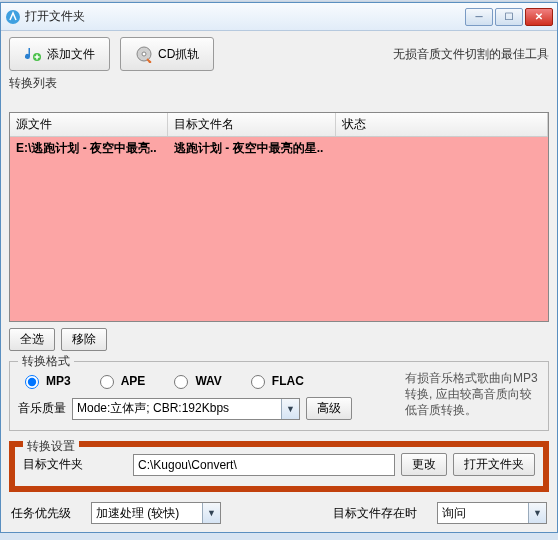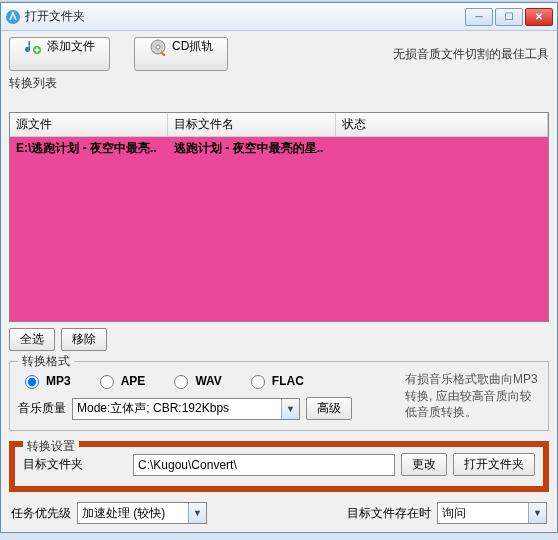--- a/index.html
+++ b/index.html
@@ -6,49 +6,49 @@
 body { margin: 0; background: #d7e4f2; padding: 2px 0 0 0; }
 .window { width: 558px; background: #f0f0f0; border: 1px solid #5a8fc0; box-shadow: 0 0 3px rgba(0,0,0,0.2); }
 .titlebar { background: linear-gradient(#f8fbfe, #e1ecf8); height: 28px; display: flex; align-items: center; padding: 0 4px; border-bottom: 1px solid #b6c9de; }
 .titlebar .appicon { width: 16px; height: 16px; margin-right: 4px; display:flex; align-items:center; justify-content:center;}
 .titlebar .title { flex: 1; color: #222; }
 .winbtns { display: flex; gap: 2px; }
 .winbtn { width: 28px; height: 18px; border: 1px solid #7a9bc4; background: linear-gradient(#f4f8fc,#d0e0f0); border-radius: 2px; display:flex; align-items:center; justify-content:center; cursor:pointer; font-size:10px; color:#30507a;}
 .winbtn.close { background: linear-gradient(#f08080,#d03020); border-color:#a02010; color:#fff; font-weight:bold;}
 .client { padding: 6px 8px 8px 8px; background: #f0f0f0; }
 .toprow { display:flex; align-items:center; margin-bottom:4px;}
-.bigbtn { height: 34px; padding: 0 14px; margin-right: 24px; background: linear-gradient(#fdfdfd,#e6e6e6); border:1px solid #9a9a9a; border-radius:3px; display:flex; gap:5px; cursor:pointer;}
+.bigbtn { height: 34px; padding: 0 14px; margin-right: 10px; background: linear-gradient(#fdfdfd,#e6e6e6); border:1px solid #9a9a9a; border-radius:3px; display:flex; align-items:center; gap:5px; cursor:pointer;}
 .tagline { margin-left:auto; color:#333; }
 .section-label { margin: 2px 0 20px 0; color:#333;}
-.listbox { border:1px solid #888; background:#ec4899; height: 210px; display:flex; flex-direction:column; }
+.listbox { border:1px solid #888; background:#fca5a5; height: 210px; display:flex; flex-direction:column; }
 .listhead { display:flex; background:linear-gradient(#fdfdfd,#ececec); border-bottom:1px solid #ccc; }
 .listhead .col { padding:3px 6px; border-right:1px solid #d0d0d0; }
 .col-src { width: 158px; }
 .col-dst { width: 168px; }
 .col-st  { flex:1; }
 .listbody { flex:1; overflow:auto; }
 .row { display:flex;font-weight:bold; }
 .row .cell { padding:3px 6px; white-space: nowrap; overflow:hidden; }
 .btnrow { margin-top:6px; display:flex; gap:6px;}
 .stdbtn { padding: 2px 10px; background: linear-gradient(#fdfdfd,#e6e6e6); border:1px solid #8a8a8a; border-radius:2px; cursor:pointer; }
 .fieldset { border:1px solid #b8b8b8; margin-top:10px; padding: 6px 8px 10px 8px; border-radius:0; position:relative;}
 .fieldset.hl { border:6px solid #c2410c; }
 .fieldset .legend { position:absolute; top:-9px; left:8px; background:#f0f0f0; padding:0 4px; color:#333;}
 .radios { display:flex; gap: 24px; align-items:center; margin: 4px 0 8px 2px;}
 .radios label { display:flex; align-items:center; gap:4px; font-size:15px; font-weight:bold; cursor:pointer;}
 .radios input { width:14px; height:14px; }
-.formatrow { display:flex; align-items:flex-end; }
+.formatrow { display:flex; align-items:center; }
 .hintbox { width:135px; font-size:11px; color:#555; line-height:1.35; margin-left:8px; }
 .hinttitle{ color:#333; margin-bottom:2px;}
 .qline { display:flex; align-items:center; gap:6px; margin-top:2px;}
 .combo { border:1px solid #888; background:#fff; height:22px; display:flex; align-items:center; padding:0 4px; position:relative;}
 .combo .arrow { position:absolute; right:0; top:0; bottom:0; width:18px; background:linear-gradient(#f4f7fb,#d6e4f4); border-left:1px solid #9ab; display:flex; align-items:center; justify-content:center; color:#345; font-size:9px;}
 .textin { border:1px solid #888; background:#fff; height:22px; padding:0 4px; display:flex; align-items:center;margin-left:44px; }
 .settingsrow { display:flex; align-items:center; gap:6px; }
-.bottomrow { display:flex; align-items:center; gap:6px; margin-top:10px; padding: 0 2px;}
+.bottomrow { display:flex; align-items:center; gap:20px; margin-top:10px; padding: 0 2px;}
 .spacer { flex:1; }
 svg { display:block; }
 </style>
 </head>
 <body>
 
 <div class="window">
   <div class="titlebar">
     <span class="appicon">
       <svg width="16" height="16" viewBox="0 0 16 16">

